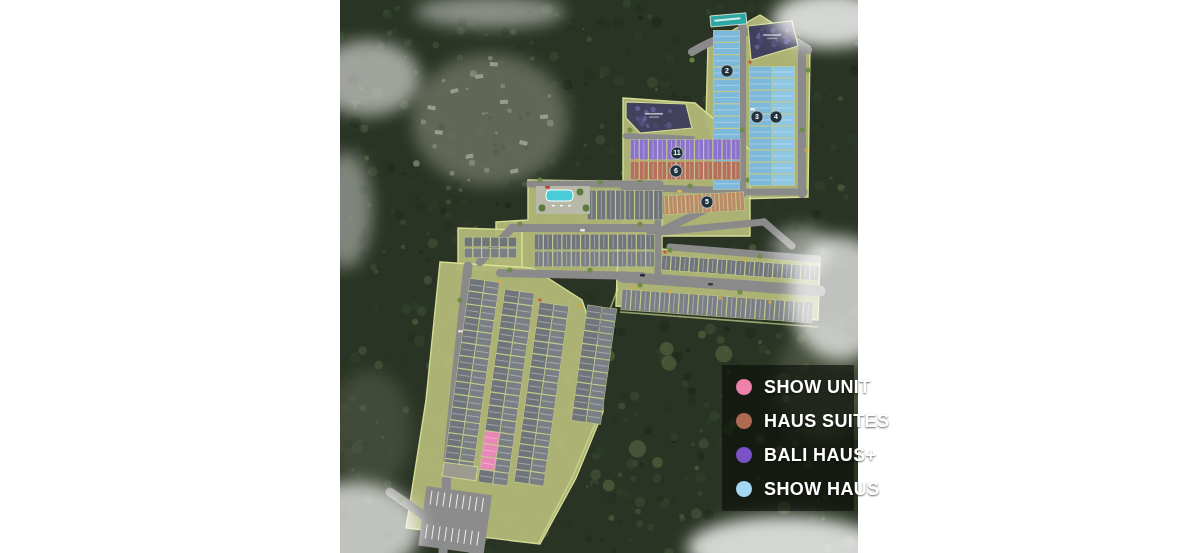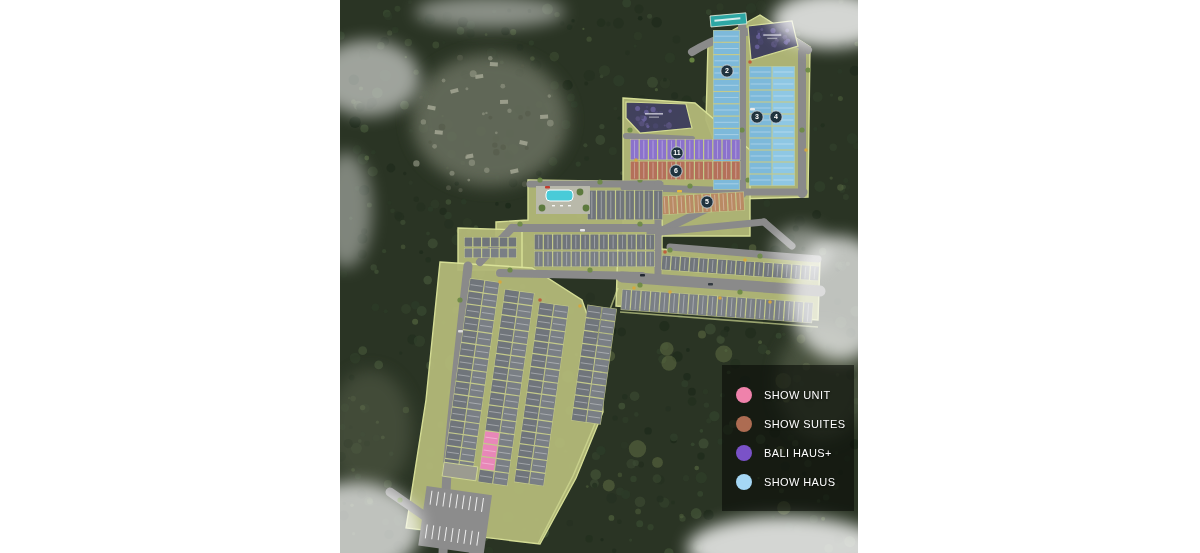--- a/index.html
+++ b/index.html
@@ -13,21 +13,21 @@
   }
   .legend{
     position:absolute;left:722px;top:365px;width:132px;height:146px;
     background:rgba(10,13,8,0.62);
     display:flex;flex-direction:column;justify-content:center;gap:13px;
     padding:0 0 0 14px;box-sizing:border-box;z-index:30;
   }
   .legend-item{display:flex;align-items:center;gap:12px;}
   .legend-dot{width:16px;height:16px;border-radius:50%;flex:0 0 16px;}
   .legend-label{
-    color:#ffffff;font-size:11px;font-weight:400;letter-spacing:0.4px;
+    color:#ffffff;font-size:18px;font-weight:700;letter-spacing:0.4px;
     white-space:nowrap;text-shadow:0 1px 2px rgba(0,0,0,.6);
   }
 </style>
 </head>
 <body>
 
 <div class="photo">
   <svg id="map-svg" width="518" height="553" viewBox="0 0 518 553" xmlns="http://www.w3.org/2000/svg">
       <defs>
         <filter id="b8" x="-60%" y="-60%" width="220%" height="220%">
@@ -1529,21 +1529,21 @@
     </svg>
 </div>
 
 <div class="legend" id="legend-panel">
     <div class="legend-item">
       <span class="legend-dot" style="background: rgb(239, 130, 171);"></span>
       <span class="legend-label">SHOW UNIT</span>
     </div>
     <div class="legend-item">
       <span class="legend-dot" style="background: rgb(173, 108, 82);"></span>
-      <span class="legend-label">SHOW SUITES</span>
+      <span class="legend-label">HAUS SUITES</span>
     </div>
     <div class="legend-item">
       <span class="legend-dot" style="background: rgb(122, 82, 200);"></span>
       <span class="legend-label">BALI HAUS+</span>
     </div>
     <div class="legend-item">
       <span class="legend-dot" style="background: rgb(165, 215, 245);"></span>
       <span class="legend-label">SHOW HAUS</span>
     </div>
   </div>

